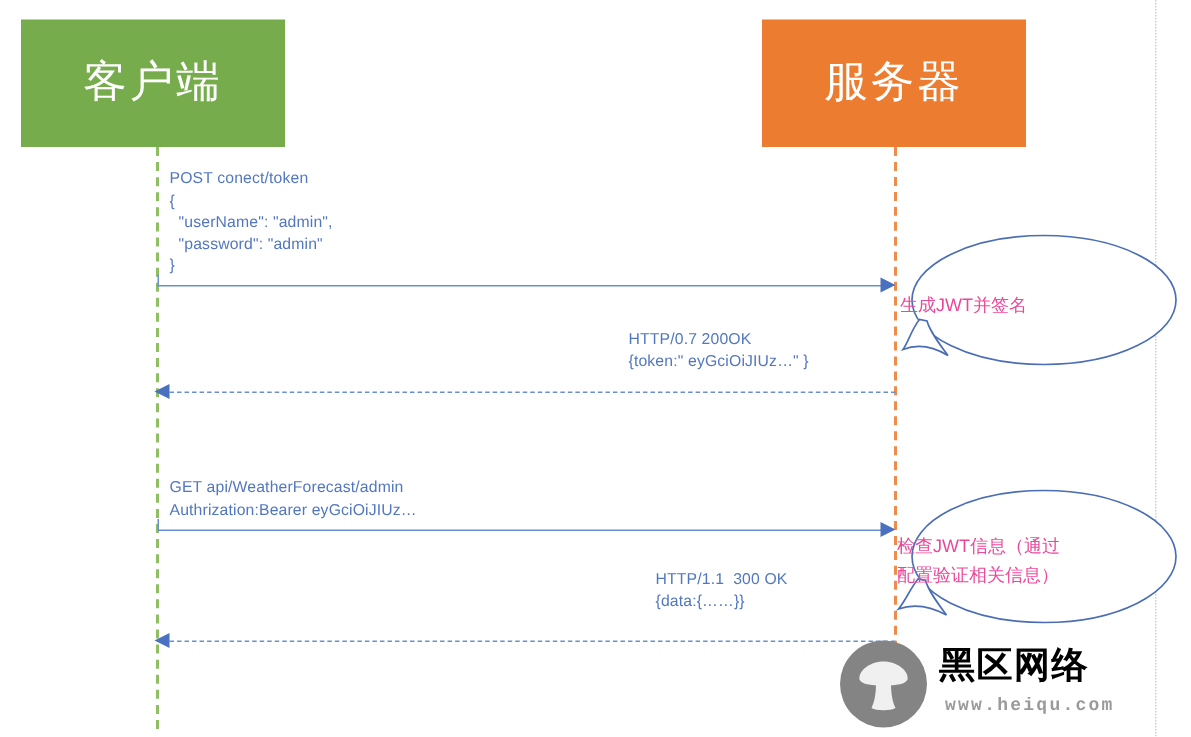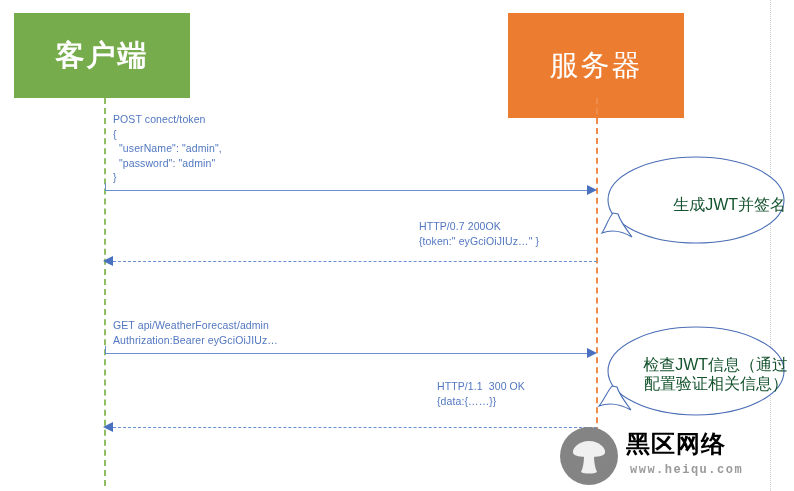--- a/index.html
+++ b/index.html
@@ -30,27 +30,26 @@
     letter-spacing: 2px;
     line-height: 1;
     box-sizing: border-box;
   }
   #actor-client {
     left: 14px;
     top: 13px;
     width: 176px;
     height: 85px;
     background: #76ac4b;
-    font-weight: bold;
   }
   #actor-server {
     left: 508px;
     top: 13px;
     width: 176px;
-    height: 105px;
+    height: 85px;
     background: #ec7c30;
   }
   
   .lifeline {
     position: absolute;
     width: 0;
     border-left-width: 2px;
     border-left-style: dashed;
   }
   #lifeline-client {
@@ -119,24 +118,24 @@
   
   .bubble {
     position: absolute;
   }
   .bubble svg {
     display: block;
     overflow: visible;
   }
   .bubble-label {
     position: absolute;
-    color: #14532d;
-    font-size: 16px;
+    color: #ec4899;
+    font-size: 12px;
     line-height: 19px;
-    text-align: right;
+    text-align: left;
     width: 100%;
     top: 50%;
     transform: translateY(-50%);
     white-space: pre-line;
   }
   
   #watermark {
     position: absolute;
     left: 560px;
     top: 425px;

